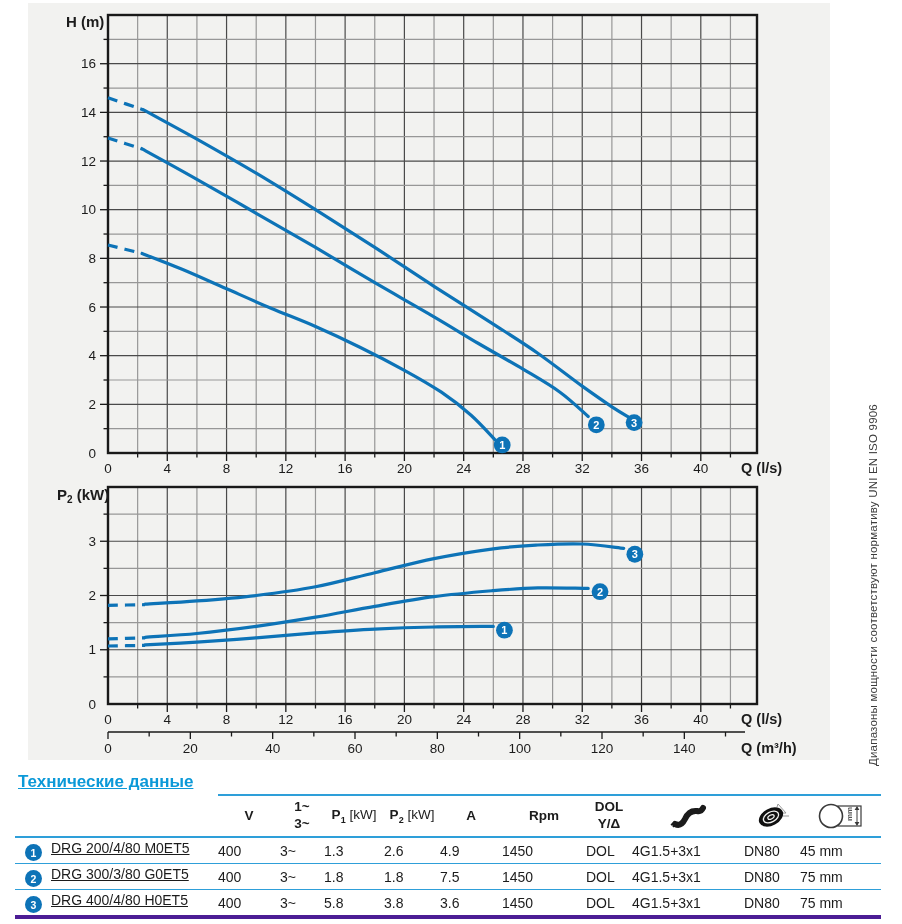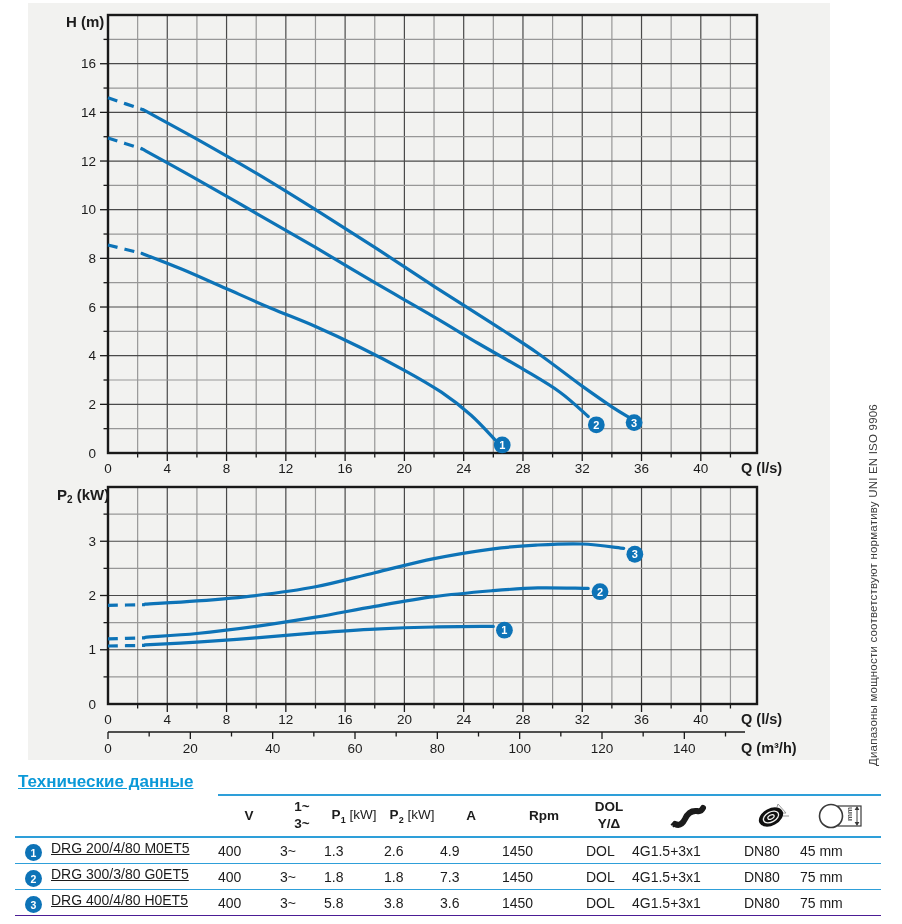--- a/index.html
+++ b/index.html
@@ -20,21 +20,21 @@
   }
   table.tech th{
     border-top:2px solid #2e9fd9;border-bottom:2px solid #2e9fd9;
     height:40px;vertical-align:middle;text-align:center;font-size:13.5px;font-weight:bold;
     padding:0;line-height:1.2;
   }
   table.tech th.model-col{border-top:none;}
   table.tech td{
     border-bottom:1.5px solid #2e9fd9;height:25px;text-align:left;vertical-align:middle;padding:0;
   }
-  table.tech tr.last td{border-bottom:1px solid #4c1d95;}
+  table.tech tr.last td{border-bottom:4px solid #4c1d95;}
   table.tech td.model{text-align:left;padding-left:10px;white-space:nowrap;text-decoration:underline;}
   .cnum{
     display:inline-flex;width:17px;height:17px;border-radius:50%;background:#0d73b7;color:#fff;
     font-size:10.5px;font-weight:bold;align-items:center;justify-content:center;
     margin-right:9px;vertical-align:-4px;
   }
   table.tech th sub{font-size:9px;font-weight:bold;}
   table.tech th .unit{font-weight:normal;}
   table.tech th .stack{line-height:1.25;}
   .icon-svg{display:inline-block;vertical-align:middle;}
@@ -387,21 +387,21 @@
       <td>4G1.5+3x1</td>
       <td>DN80</td>
       <td>45 mm</td>
     </tr>
     <tr>
       <td class="model"><span class="cnum">2</span><span>DRG 300/3/80 G0ET5</span></td>
       <td>400</td>
       <td>3~</td>
       <td>1.8</td>
       <td>1.8</td>
-      <td>7.3</td>
+      <td>7.5</td>
       <td>1450</td>
       <td>DOL</td>
       <td>4G1.5+3x1</td>
       <td>DN80</td>
       <td>75 mm</td>
     </tr>
     <tr class="last">
       <td class="model"><span class="cnum">3</span><span>DRG 400/4/80 H0ET5</span></td>
       <td>400</td>
       <td>3~</td>

